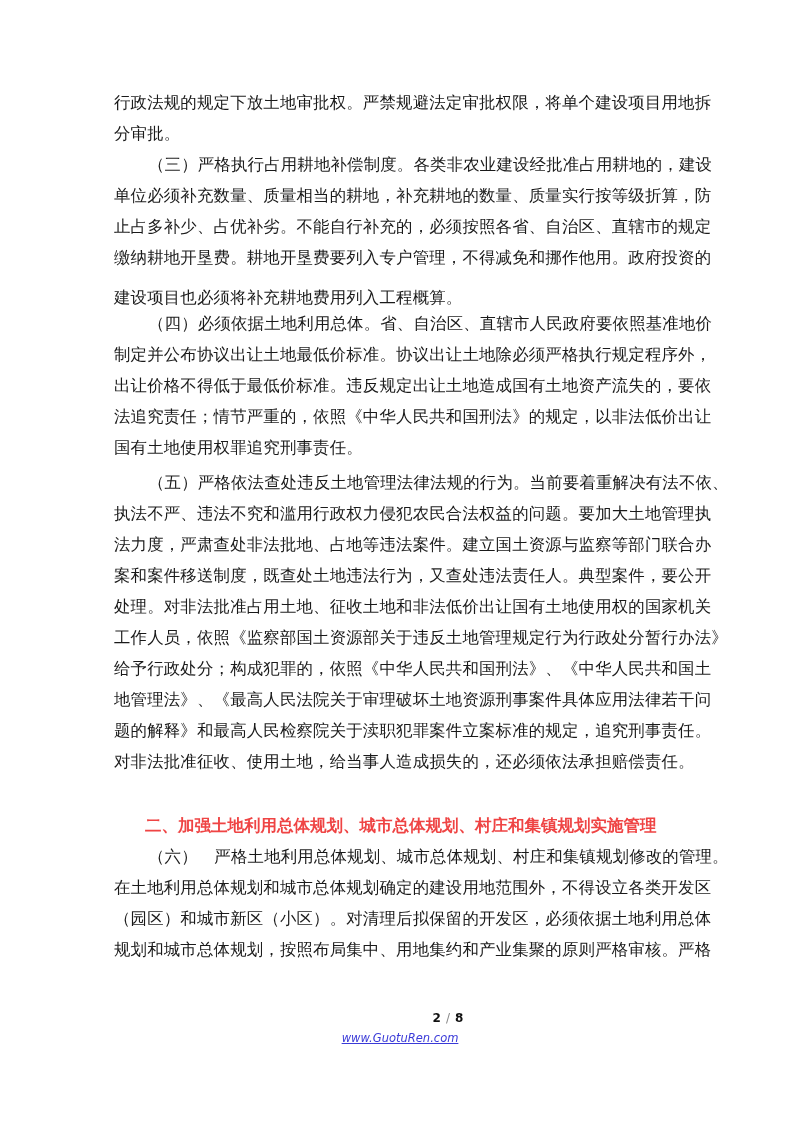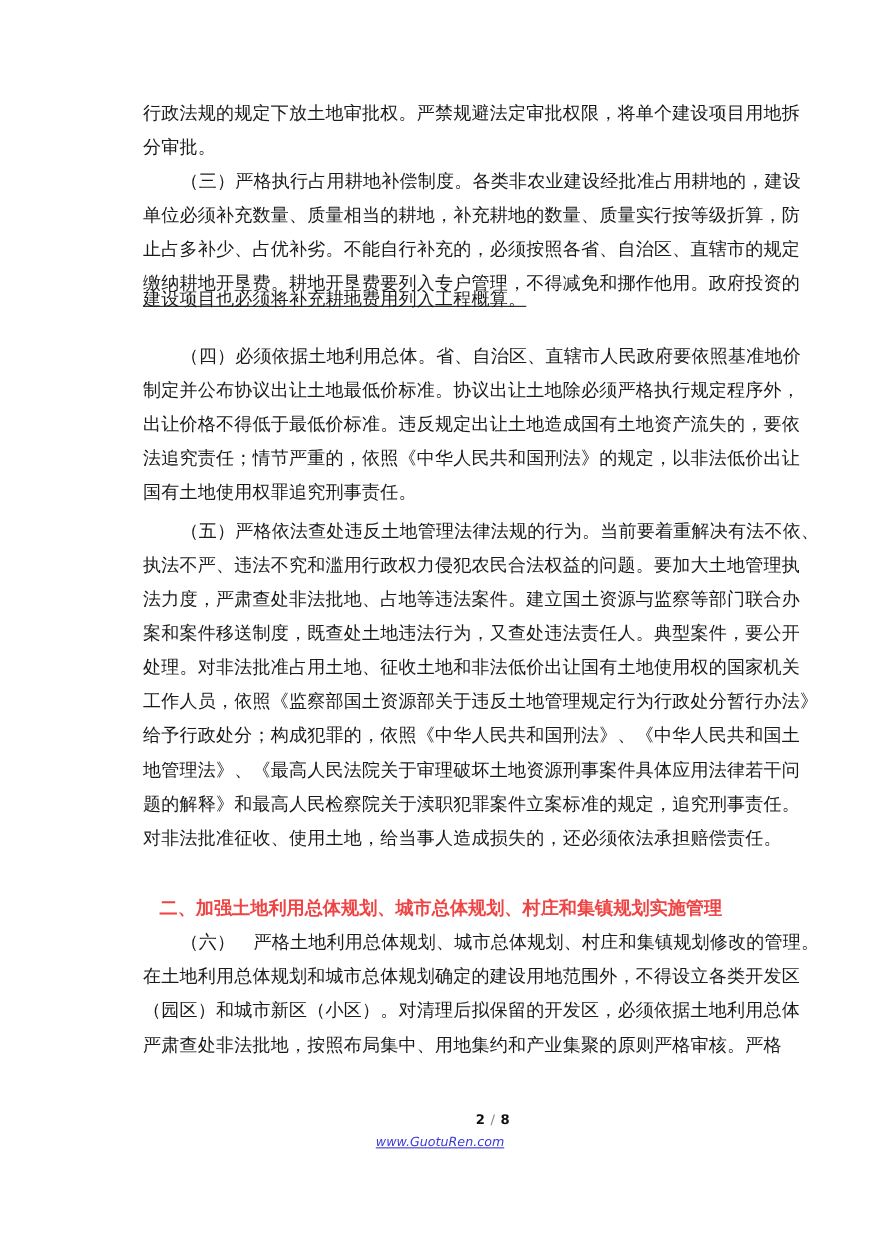--- a/index.html
+++ b/index.html
@@ -1,20 +1,20 @@
 <!DOCTYPE html>
 <html><head>
 <meta charset="utf-8">
 <style>
   html, body { margin: 0; padding: 0; background: #ffffff; }
   body { width: 800px; height: 1132px; position: relative; overflow: hidden;
          font-family: "DejaVu Serif", "Liberation Serif", serif; color: #1a1a1a; }
   .page { position: absolute; left: 0; top: 0; width: 800px; height: 1132px; }
   .line { position: absolute; left: 114px; width: 580px; font-size: 16.4px; line-height: 20px;
-          white-space: nowrap; letter-spacing: 0.2px; margin-left: 16px; }
+          white-space: nowrap; letter-spacing: 0.2px; }
   .line.just { text-align: justify; text-align-last: justify; }
   .heading { position: absolute; left: 145px; top: 815px; font-family: "DejaVu Sans", "Liberation Sans", sans-serif;
              font-weight: bold; font-size: 16.5px; line-height: 22px; white-space: nowrap; color: #ef4444; }
   .footer-page { position: absolute; left: 0; width: 800px; top: 1011px; text-align: center;
                  font-family: "DejaVu Sans", "Liberation Sans", sans-serif; font-size: 12px; font-weight: bold; color: #111; padding-left: 48px; }
   .footer-page .sep { font-weight: normal; color: #888; padding: 0 5px; }
   .footer-link { position: absolute; left: 0; width: 800px; top: 1031px; text-align: center;
                  font-family: "DejaVu Sans", "Liberation Sans", sans-serif; font-size: 11.5px; color: #3a3ad8;
                  text-decoration: underline; font-style: italic; }
 </style>
@@ -22,39 +22,39 @@
 <body>
 
 <div class="page">
   <div id="lines">
       <div class="line just" style="top: 93px; left: 114px; width: 580px;">行政法规的规定下放土地审批权。严禁规避法定审批权限，将单个建设项目用地拆</div>
       <div class="line" style="top: 124px; left: 114px; width: 580px;">分审批。</div>
       <div class="line just" style="top: 155px; left: 148px; width: 546px;">（三）严格执行占用耕地补偿制度。各类非农业建设经批准占用耕地的，建设</div>
       <div class="line just" style="top: 186px; left: 114px; width: 580px;">单位必须补充数量、质量相当的耕地，补充耕地的数量、质量实行按等级折算，防</div>
       <div class="line just" style="top: 217px; left: 114px; width: 580px;">止占多补少、占优补劣。不能自行补充的，必须按照各省、自治区、直辖市的规定</div>
       <div class="line just" style="top: 248px; left: 114px; width: 580px;">缴纳耕地开垦费。耕地开垦费要列入专户管理，不得减免和挪作他用。政府投资的</div>
-      <div class="line" style="top: 262px; left: 114px; width: 580px; text-decoration: underline;">建设项目也必须将补充耕地费用列入工程概算。</div>
+      <div class="line" style="top: 288px; left: 114px; width: 580px;">建设项目也必须将补充耕地费用列入工程概算。</div>
       <div class="line just" style="top: 314px; left: 148px; width: 546px;">（四）必须依据土地利用总体。省、自治区、直辖市人民政府要依照基准地价</div>
       <div class="line just" style="top: 345px; left: 114px; width: 580px;">制定并公布协议出让土地最低价标准。协议出让土地除必须严格执行规定程序外，</div>
       <div class="line just" style="top: 376px; left: 114px; width: 580px;">出让价格不得低于最低价标准。违反规定出让土地造成国有土地资产流失的，要依</div>
       <div class="line just" style="top: 407px; left: 114px; width: 580px;">法追究责任；情节严重的，依照《中华人民共和国刑法》的规定，以非法低价出让</div>
       <div class="line" style="top: 438px; left: 114px; width: 580px;">国有土地使用权罪追究刑事责任。</div>
       <div class="line just" style="top: 473px; left: 148px; width: 546px;">（五）严格依法查处违反土地管理法律法规的行为。当前要着重解决有法不依、</div>
       <div class="line just" style="top: 504px; left: 114px; width: 580px;">执法不严、违法不究和滥用行政权力侵犯农民合法权益的问题。要加大土地管理执</div>
       <div class="line just" style="top: 535px; left: 114px; width: 580px;">法力度，严肃查处非法批地、占地等违法案件。建立国土资源与监察等部门联合办</div>
       <div class="line just" style="top: 566px; left: 114px; width: 580px;">案和案件移送制度，既查处土地违法行为，又查处违法责任人。典型案件，要公开</div>
       <div class="line just" style="top: 597px; left: 114px; width: 580px;">处理。对非法批准占用土地、征收土地和非法低价出让国有土地使用权的国家机关</div>
       <div class="line just" style="top: 628px; left: 114px; width: 580px;">工作人员，依照《监察部国土资源部关于违反土地管理规定行为行政处分暂行办法》</div>
       <div class="line just" style="top: 659px; left: 114px; width: 580px;">给予行政处分；构成犯罪的，依照《中华人民共和国刑法》、《中华人民共和国土</div>
       <div class="line just" style="top: 690px; left: 114px; width: 580px;">地管理法》、《最高人民法院关于审理破坏土地资源刑事案件具体应用法律若干问</div>
       <div class="line just" style="top: 721px; left: 114px; width: 580px;">题的解释》和最高人民检察院关于渎职犯罪案件立案标准的规定，追究刑事责任。</div>
       <div class="line" style="top: 752px; left: 114px; width: 580px;">对非法批准征收、使用土地，给当事人造成损失的，还必须依法承担赔偿责任。</div>
       <div class="line just" style="top: 847px; left: 148px; width: 546px;">（六）　严格土地利用总体规划、城市总体规划、村庄和集镇规划修改的管理。</div>
       <div class="line just" style="top: 878px; left: 114px; width: 580px;">在土地利用总体规划和城市总体规划确定的建设用地范围外，不得设立各类开发区</div>
       <div class="line just" style="top: 909px; left: 114px; width: 580px;">（园区）和城市新区（小区）。对清理后拟保留的开发区，必须依据土地利用总体</div>
-      <div class="line just" style="top: 940px; left: 114px; width: 580px;">严肃查处非法批地，按照布局集中、用地集约和产业集聚的原则严格审核。严格</div>
+      <div class="line just" style="top: 940px; left: 114px; width: 580px;">规划和城市总体规划，按照布局集中、用地集约和产业集聚的原则严格审核。严格</div>
     </div>
   <div class="heading">二、加强土地利用总体规划、城市总体规划、村庄和集镇规划实施管理</div>
   <div class="footer-page">
     <span>2</span><span class="sep">/</span><span>8</span>
   </div>
   <div class="footer-link">www.GuotuRen.com</div>
 </div>
 
 </body></html>

